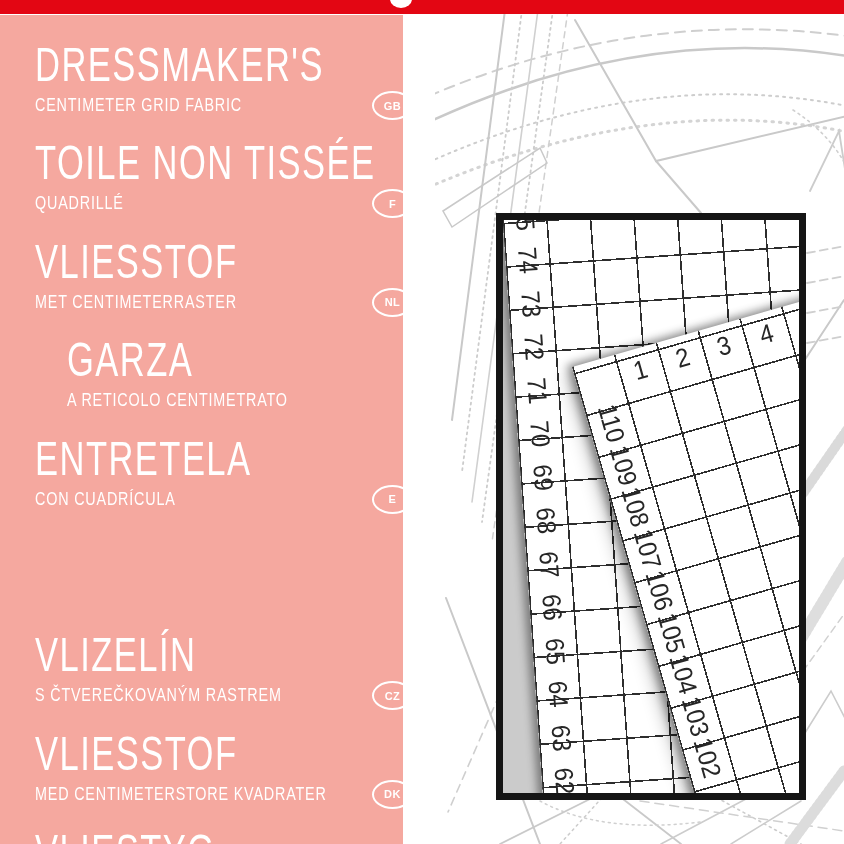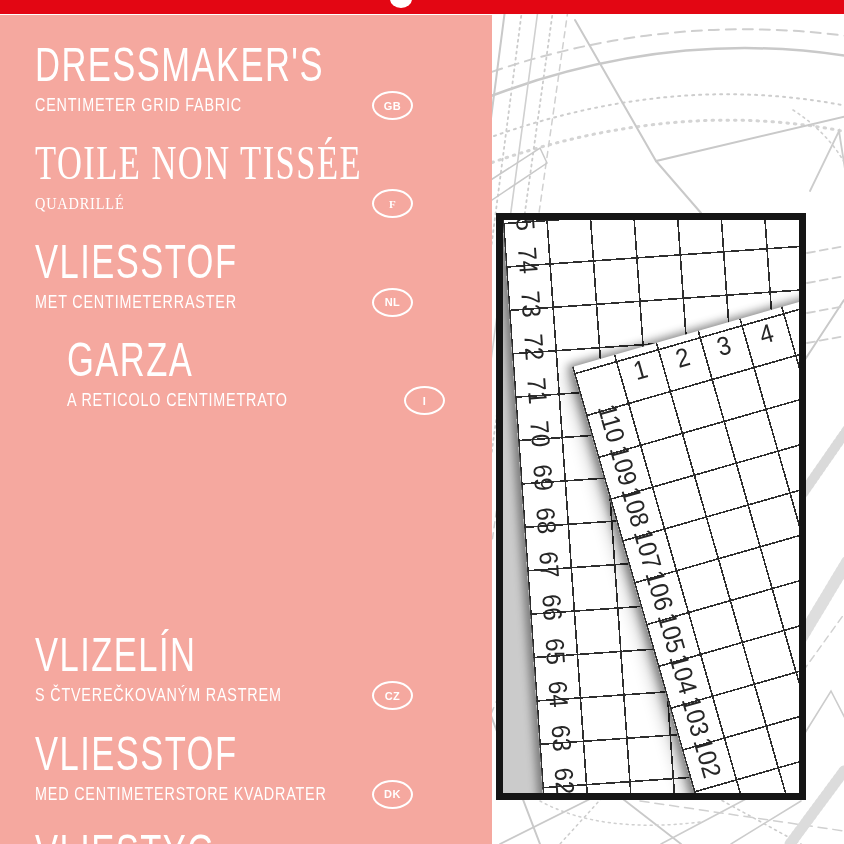--- a/index.html
+++ b/index.html
@@ -5,21 +5,21 @@
   html,body{margin:0;padding:0;}
   body{
     width:844px;height:844px;position:relative;overflow:hidden;
     background:#ffffff;font-family:"Liberation Sans",sans-serif;
   }
   
   .red-bar{position:absolute;left:0;top:0;width:844px;height:14px;z-index:6;}
   .logo-frag{position:absolute;left:390px;top:-10px;width:22px;height:18px;
     background:#ffffff;border-radius:50%;}
   
-  .pink-panel{position:absolute;left:0;top:15px;width:492px;height:829px;z-index:5;overflow:hidden;}
+  .pink-panel{position:absolute;left:0;top:15px;width:396px;height:829px;z-index:5;overflow:hidden;padding-left:7px;}
   .entry{position:absolute;left:35px;right:0;height:96px;}
   .title{
     color:#fff;font-size:48px;line-height:44px;font-weight:400;letter-spacing:2px;
     transform:scaleX(.72);transform-origin:left top;white-space:nowrap;
   }
   .subtitle{
     color:#fff;font-size:17.5px;line-height:18px;font-weight:400;letter-spacing:1px;
     margin-top:9px;transform:scaleX(.82);transform-origin:left top;white-space:nowrap;
   }
   .badge{
@@ -142,38 +142,43 @@
 </div>
 
 <div class="pink-panel" id="pink-panel" style="background: rgb(245, 168, 159);">
 
   <div class="entry" style="top: 28px;">
     <div class="title">DRESSMAKER'S</div>
     <div class="subtitle">CENTIMETER GRID FABRIC</div>
     <div class="badge">GB</div>
   </div>
 
-  <div class="entry" style="top: 126.4px; font-family: Liberation Serif, serif;">
+  <div class="entry" style="top: 126.4px;">
     <div class="title">TOILE NON TISSÉE</div>
     <div class="subtitle">QUADRILLÉ</div>
     <div class="badge">F</div>
   </div>
 
   <div class="entry" style="top: 224.8px;">
     <div class="title">VLIESSTOF</div>
     <div class="subtitle">MET CENTIMETERRASTER</div>
     <div class="badge">NL</div>
   </div>
 
   <div class="entry" style="top: 323.2px; margin-left: 32px;">
     <div class="title">GARZA</div>
     <div class="subtitle">A RETICOLO CENTIMETRATO</div>
     <div class="badge">I</div>
   </div>
 
+  <div class="entry" style="top: 421.6px;">
+    <div class="title">ENTRETELA</div>
+    <div class="subtitle">CON CUADRÍCULA</div>
+    <div class="badge">E</div>
+  </div>
 
 
   <div class="entry" style="top: 618.4px;">
     <div class="title">VLIZELÍN</div>
     <div class="subtitle">S ČTVEREČKOVANÝM RASTREM</div>
     <div class="badge">CZ</div>
   </div>
 
   <div class="entry" style="top: 716.8px;">
     <div class="title">VLIESSTOF</div>

